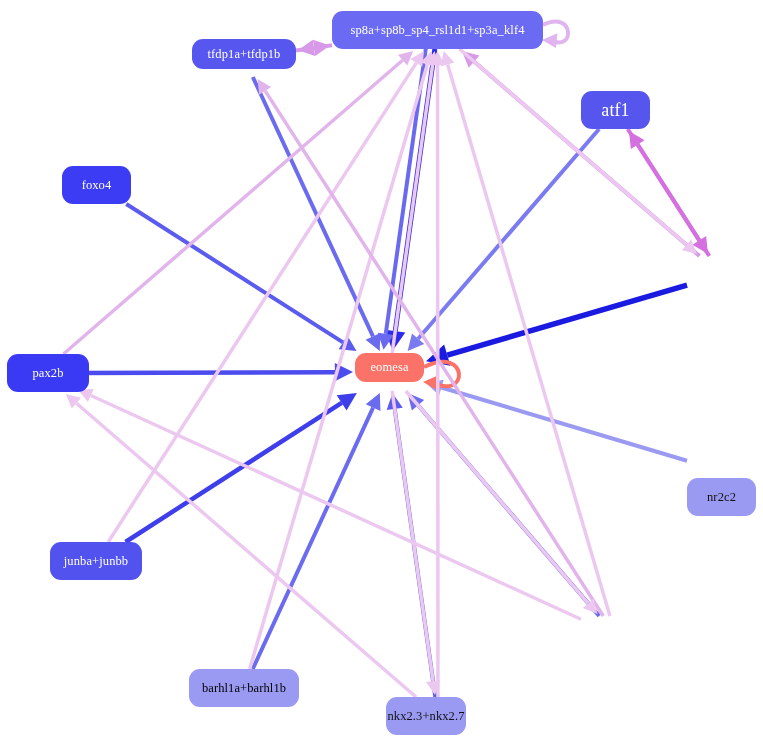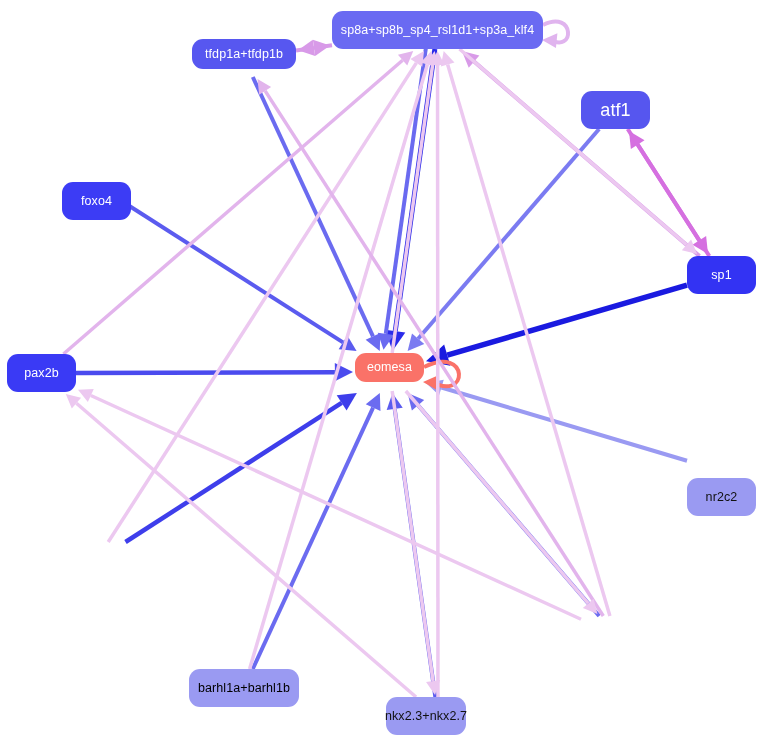--- a/index.html
+++ b/index.html
@@ -6,21 +6,21 @@
     margin: 0;
     padding: 0;
     background: #ffffff;
   }
   #graph-canvas {
     position: relative;
     width: 763px;
     height: 746px;
     background: #ffffff;
     overflow: hidden;
-    font-family: Liberation Sans, sans-serif;
+    font-family: Liberation Serif, serif;
     border-radius: 15px;
   }
   #edge-layer {
     position: absolute;
     left: 0;
     top: 0;
     width: 763px;
     height: 746px;
   }
   .gene-node {
@@ -172,34 +172,34 @@
     </svg>
 <div class="gene-node" style="left: 332px; top: 11px; width: 211px; height: 38px; background: rgb(106, 106, 242); color: rgb(255, 255, 255); font-size: 12.5px;">
       <span class="node-label">sp8a+sp8b_sp4_rsl1d1+sp3a_klf4</span>
     </div>
     <div class="gene-node" style="left: 192px; top: 39px; width: 104px; height: 30px; background: rgb(87, 87, 240); color: rgb(255, 255, 255); font-size: 12.5px;">
       <span class="node-label">tfdp1a+tfdp1b</span>
     </div>
     <div class="gene-node" style="left: 581px; top: 91px; width: 69px; height: 38px; background: rgb(86, 86, 239); color: rgb(255, 255, 255); font-size: 18px;">
       <span class="node-label">atf1</span>
     </div>
-    <div class="gene-node" style="left: 62px; top: 166px; width: 69px; height: 38px; background: rgb(60, 60, 245); color: rgb(255, 255, 255); font-size: 12.5px; margin-top: 16px;">
+    <div class="gene-node" style="left: 62px; top: 166px; width: 69px; height: 38px; background: rgb(60, 60, 245); color: rgb(255, 255, 255); font-size: 12.5px;">
       <span class="node-label">foxo4</span>
     </div>
-    <div class="gene-node" style="left: 687px; top: 256px; width: 69px; height: 38px; background: rgb(51, 51, 243); color: rgb(255, 255, 255); font-size: 12.5px;">
-      <span class="node-label">sp1</span>
-    </div>
-    <div class="gene-node" style="left: 7px; top: 354px; width: 69px; height: 38px; background: rgb(58, 58, 245); color: rgb(255, 255, 255); font-size: 12.5px;">
+    <div class="gene-node" style="left: 7px; top: 354px; width: 82px; height: 38px; background: rgb(58, 58, 245); color: rgb(255, 255, 255); font-size: 12.5px;">
       <span class="node-label">pax2b</span>
     </div>
     <div class="gene-node" style="left: 355px; top: 353px; width: 69px; height: 29px; background: rgb(250, 114, 104); color: rgb(255, 255, 255); font-size: 12.5px;">
       <span class="node-label">eomesa</span>
     </div>
     <div class="gene-node" style="left: 687px; top: 478px; width: 69px; height: 38px; background: rgb(154, 154, 242); color: rgb(17, 17, 17); font-size: 12.5px;">
       <span class="node-label">nr2c2</span>
+    </div>
+    <div class="gene-node" style="left: 50px; top: 542px; width: 92px; height: 38px; background: rgb(82, 82, 238); color: rgb(255, 255, 255); font-size: 12.5px;">
+      <span class="node-label">junba+junbb</span>
     </div>
     <div class="gene-node" style="left: 189px; top: 669px; width: 110px; height: 38px; background: rgb(154, 154, 242); color: #000000; font-size: 12.5px;">
       <span class="node-label">barhl1a+barhl1b</span>
     </div>
     <div class="gene-node" style="left: 386px; top: 697px; width: 80px; height: 38px; background: rgb(154, 154, 242); color: rgb(17, 17, 17); font-size: 12.5px;">
       <span class="node-label">nkx2.3+nkx2.7</span>
     </div>
   </div>
 
 </body></html>

